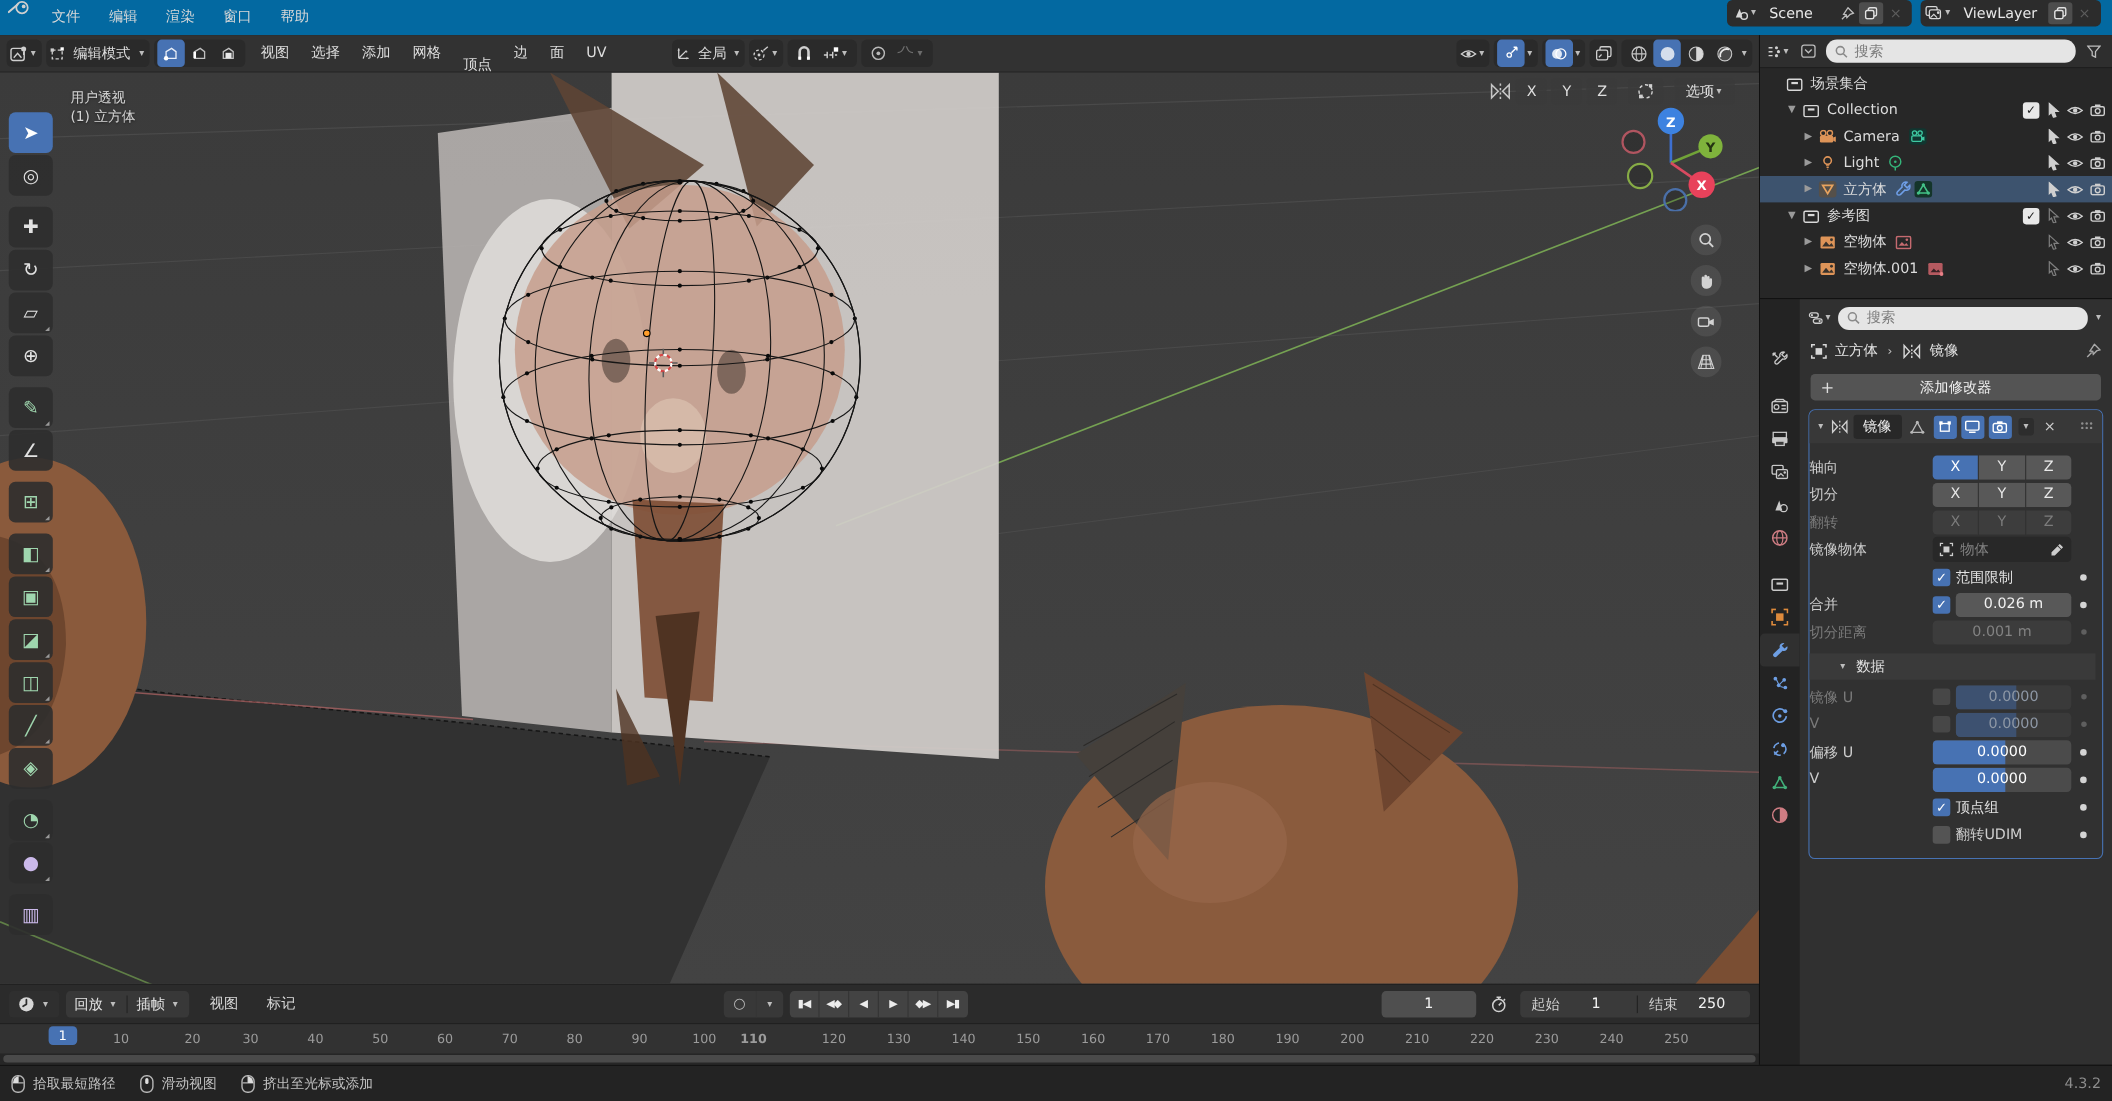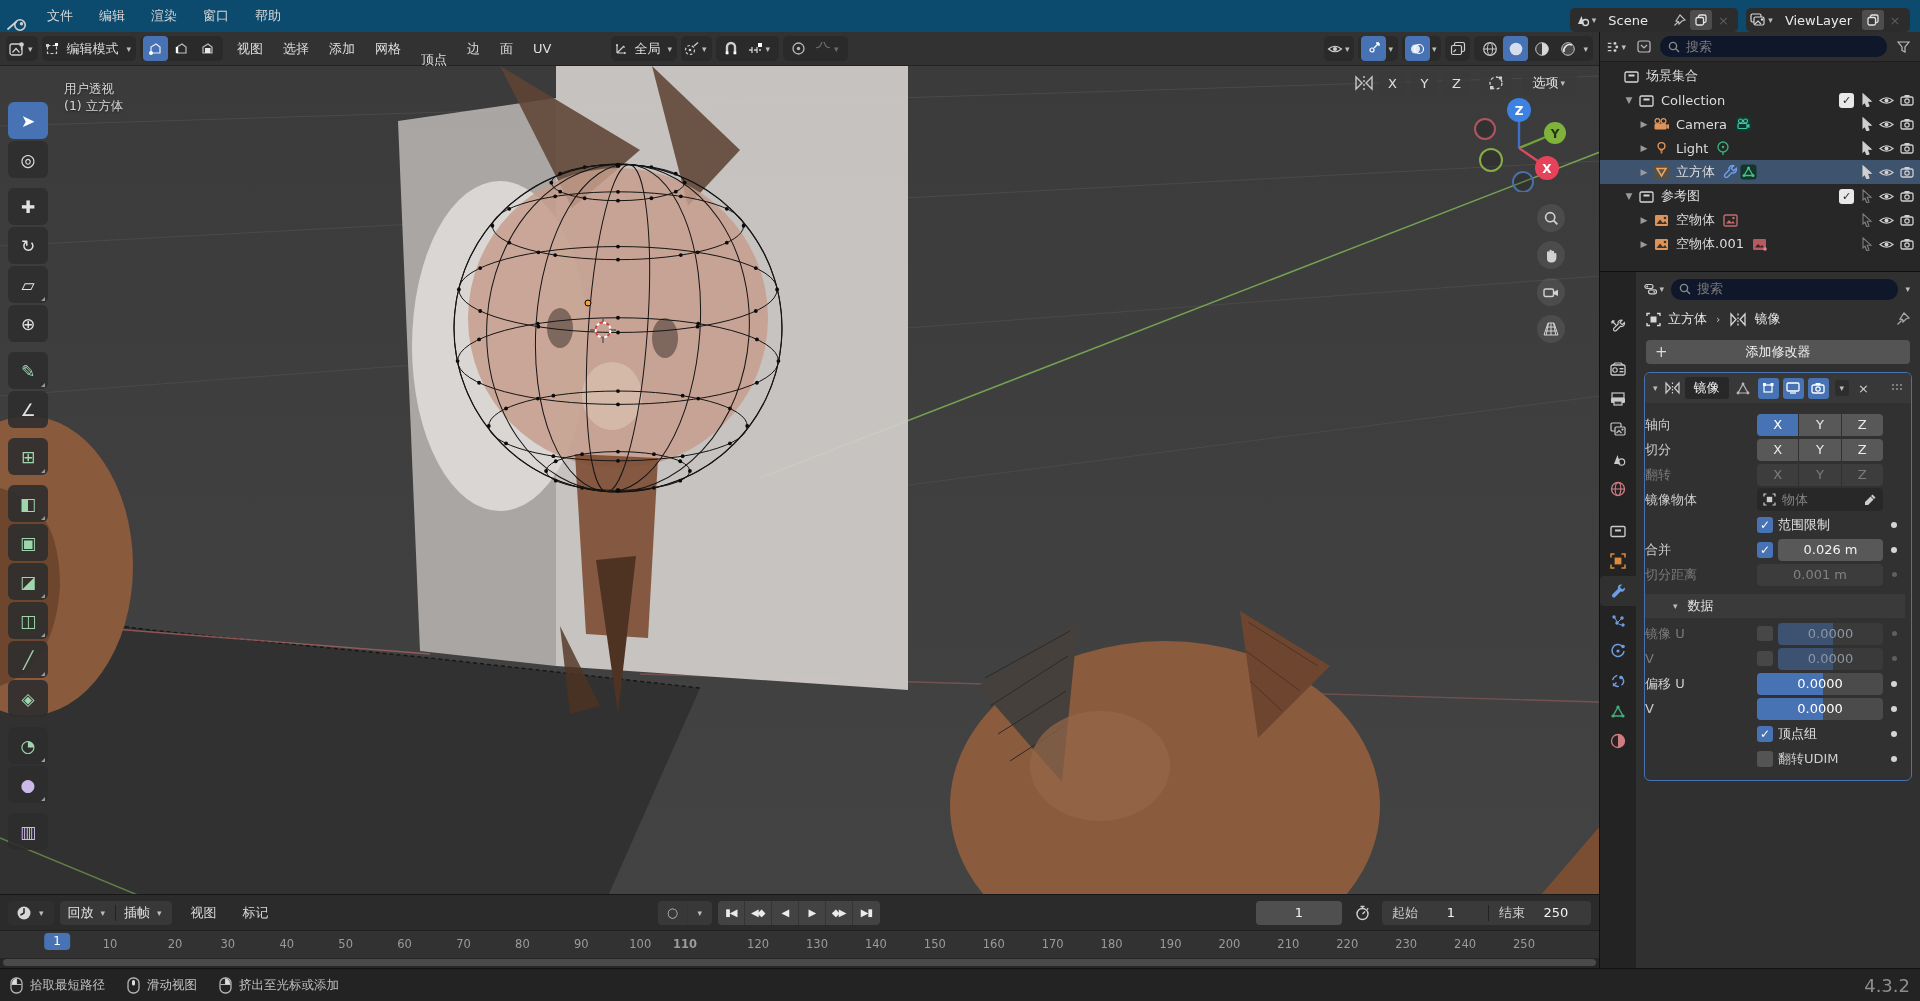--- a/index.html
+++ b/index.html
@@ -1,21 +1,21 @@
 <!DOCTYPE html>
 <html><head>
 <meta charset="utf-8">
 <style>
   * { margin:0; padding:0; box-sizing:border-box; user-select:none; }
   html,body { width:1920px; height:1001px; overflow:hidden; background:#1c1c1c;
     font-family:"DejaVu Sans","Liberation Sans",sans-serif; font-size:13px; color:#d4d4d4; }
   #app { width:1920px; height:1001px; display:flex; flex-direction:column; }
 
   
-  #topbar { height:32px; background:#0c4a6e; display:flex; align-items:flex-end; flex:0 0 32px; }
+  #topbar { height:32px; background:#0369a1; display:flex; align-items:flex-start; flex:0 0 32px; }
   #logo { width:34px; display:flex; justify-content:center; align-items:center; }
   .menu-item { padding:0 13px; height:32px; line-height:32px; color:#d8d8d8; cursor:default; }
   #workspace-tabs { display:flex; margin-left:22px; height:32px; align-items:flex-end; }
   .ws-tab { padding:5px 16px 6px; color:#8f8f8f; border-radius:5px 5px 0 0; background:#242424; margin-right:1px; }
   .ws-tab.active { background:#3e3e3e; color:#e8e8e8; }
   #topbar-right { margin-left:auto; display:flex; gap:8px; padding-right:10px; }
   .id-block { display:flex; align-items:center; background:#2c2c2c; border-radius:5px; height:24px; padding:0 4px; }
   .id-block .idtext { padding:0 10px; color:#e8e8e8; min-width:70px; }
   .mini-btn { width:22px; height:20px; display:flex; align-items:center; justify-content:center; border-radius:3px; color:#cfcfcf; }
   .mini-btn.lit { background:#4d4d4d; }
@@ -66,21 +66,21 @@
   
   #ruler { height:28px; background:#323232; position:relative; border-top:1px solid #202020; }
   .ruler-num { position:absolute; top:6px; transform:translateX(-50%); color:#9b9b9b; font-size:11.5px; }
   #playhead { position:absolute; left:57px; top:2px; transform:translateX(-50%); background:#4772b3; color:#fff; border-radius:4px; padding:1px 9px 2px; font-size:12px; }
   #hscroll { height:10px; background:#262626; position:relative; }
   #hscroll .bar { position:absolute; left:3px; right:3px; top:1px; height:7px; border-radius:4px; background:#4a4a4a; }
 
   
   #outliner { height:240px; background:#272727; border-bottom:1px solid #101010; display:flex; flex-direction:column; }
   #outliner-header { height:30px; display:flex; align-items:center; padding:0 6px; gap:5px; background:#2e2e2e; border-bottom:1px solid #1d1d1d; }
-  .search-box { flex:1; background:#0f172a; border-radius:10px; height:21px; display:flex; align-items:center; padding:0 8px; gap:6px; color:#7c7c7c; }
+  .search-box { flex:1; background:#e5e5e5; border-radius:10px; height:21px; display:flex; align-items:center; padding:0 8px; gap:6px; color:#7c7c7c; }
   #outliner-rows { flex:1; padding-top:2px; overflow:hidden; }
   .ol-row { height:24px; display:flex; align-items:center; padding-right:6px; }
   .ol-row.selected { background:#3d536e; }
   .ol-expander { width:16px; text-align:center; color:#9a9a9a; font-size:9px; flex:0 0 16px; }
   .ol-icon { width:18px; display:flex; justify-content:center; flex:0 0 18px; }
   .ol-label { padding-left:6px; color:#dcdcdc; white-space:nowrap; }
   .ol-badges { display:flex; gap:3px; margin-left:8px; }
   .ol-controls { margin-left:auto; display:flex; gap:6px; align-items:center; }
   .ol-checkbox { width:15px; height:15px; background:#e8e8e8; border-radius:3px; color:#222; font-size:11px; display:flex; align-items:center; justify-content:center; }
 
@@ -124,21 +124,21 @@
   .slider .fill { position:absolute; left:0; top:0; bottom:0; width:52%; background:#4772b3; }
   .slider.muted { background:#3a3a3a; }
   .slider.muted .fill { background:#3d5170; }
   .slider .txt { position:absolute; inset:0; display:flex; align-items:center; justify-content:center; color:#fff; }
   .slider.muted .txt { color:#8d97a5; }
   #data-subheader { margin:8px 0 4px; height:24px; display:flex; align-items:center; gap:8px; padding-left:26px; background:#3a3a3a; color:#e2e2e2; }
 
   
   #statusbar { height:33px; background:#232323; border-top:1px solid #121212; display:flex; align-items:center; padding:0 10px; gap:22px; flex:0 0 33px; }
   .hint { display:flex; align-items:center; gap:7px; color:#c2c2c2; font-size:12.5px; }
-  #version { margin-left:auto; color:#8d8d8d; font-size:18px; }
+  #version { margin-left:auto; color:#8d8d8d; font-size:13px; }
 
   svg { display:block; }
 </style>
 </head>
 <body>
 
 <div id="app">
 
   <header id="topbar">
     <span id="logo">

